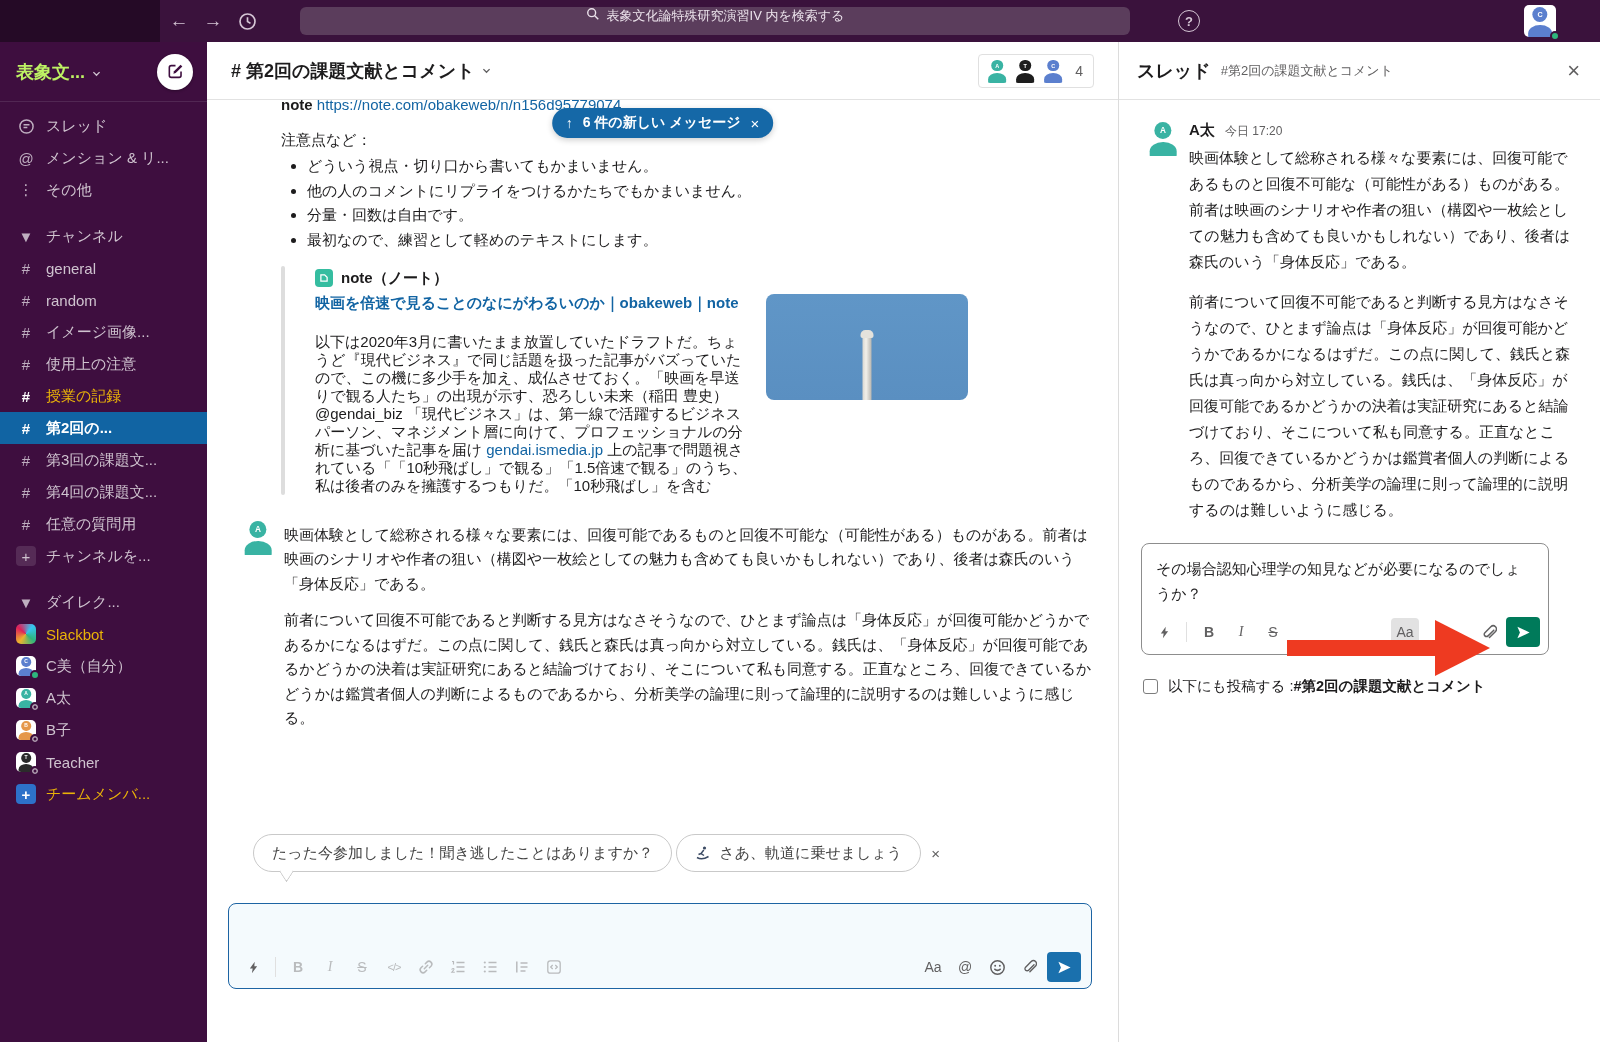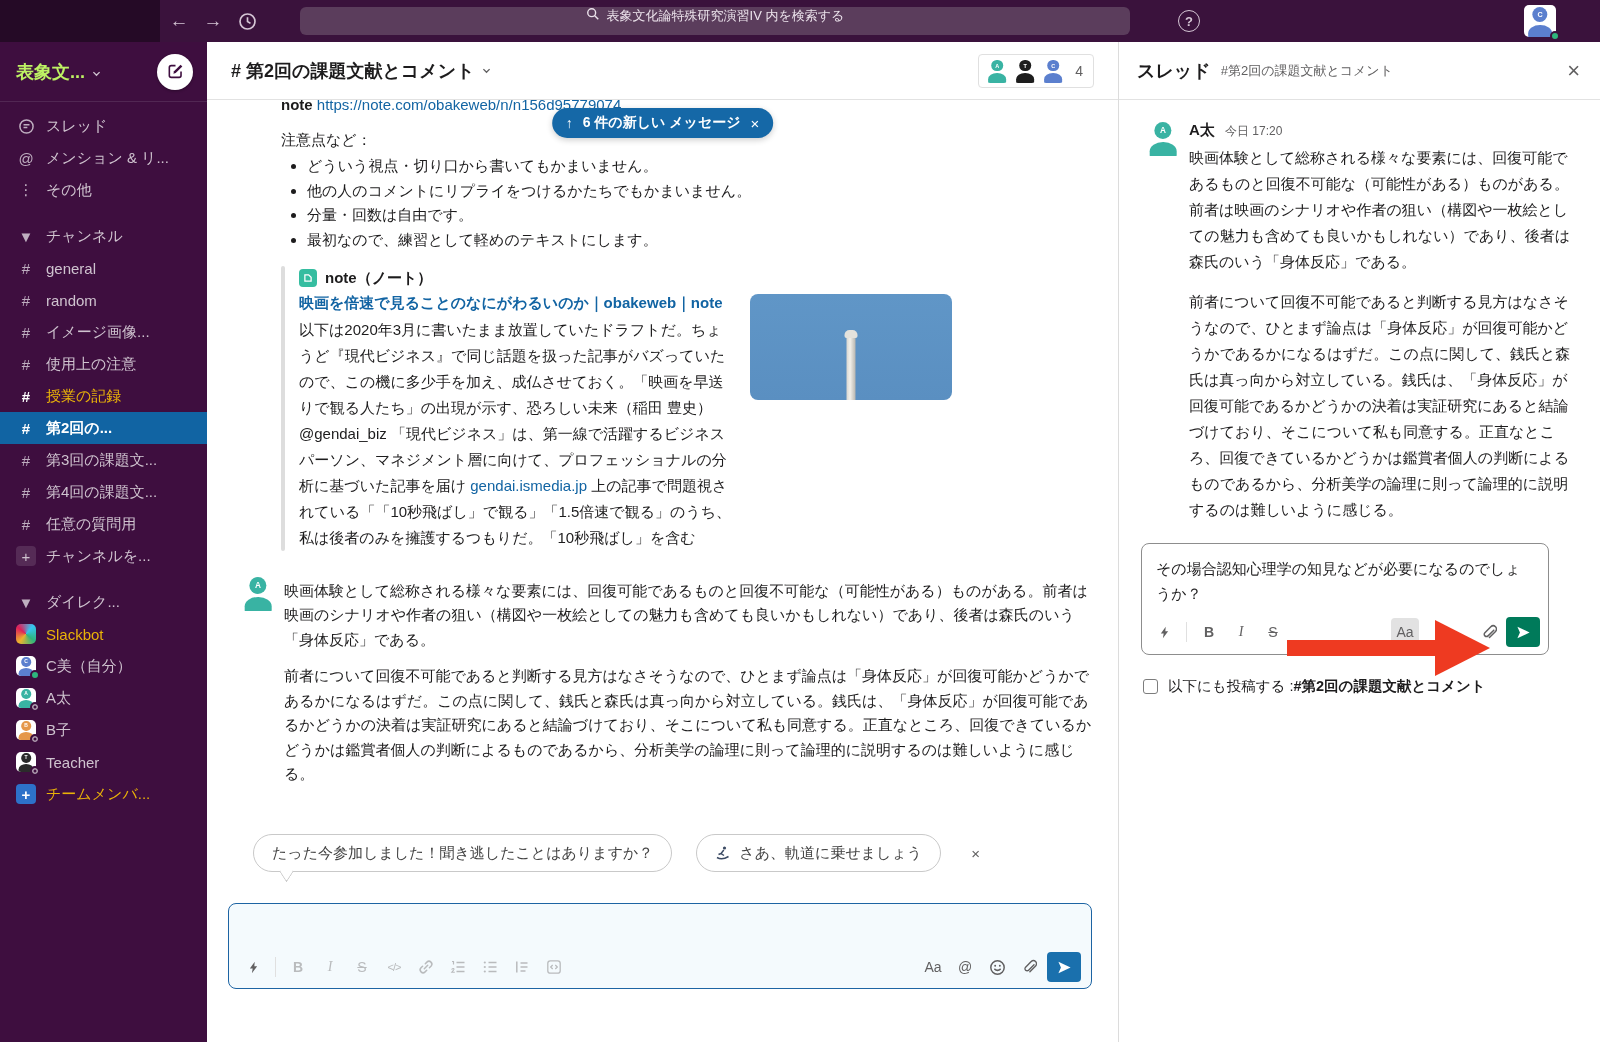--- a/index.html
+++ b/index.html
@@ -61,41 +61,41 @@
   a.lnk { color:#1264a3; text-decoration:none; cursor:pointer; }
   .notes-head { margin-top:12px; line-height:24px; }
   ul.bullets { margin-top:2px; padding-left:26px; }
   ul.bullets li { line-height:24.5px; }
 
   .banner { position:absolute; top:8px; left:50%; transform:translateX(-50%); height:30px; background:#1568a7; border-radius:16px; color:#fff; font-size:14px; font-weight:bold; display:flex; align-items:center; gap:10px; padding:0 14px; box-shadow:0 2px 6px rgba(0,0,0,.2); cursor:pointer; }
   .banner .x { font-weight:normal; font-size:15px; cursor:pointer; }
 
   .card { display:flex; margin-top:14px; }
   .card-bar { width:4px; border-radius:4px; background:#ddd; flex:none; }
-  .card-main { padding-left:14px; }
+  .card-main { padding-left:30px; }
   .card-head { display:flex; align-items:center; gap:8px; line-height:24px; font-size:15px; }
   .note-icon { width:18px; height:18px; border-radius:4px; background:#35bda0; display:flex; align-items:center; justify-content:center; flex:none; }
   .card-head b { font-weight:bold; }
   .card-flex { display:flex; align-items:flex-start; }
   .card-text { width:437px; flex:none; }
   .card-title { display:block; color:#1264a3; font-weight:bold; font-size:15px; line-height:24.5px; margin-top:1px; cursor:pointer; }
-  .card-body { line-height:26px; margin-top:1px; }
+  .card-body { line-height:18px; margin-top:17px; }
   .card-img { width:202px; height:106px; border-radius:8px; margin-left:14px; margin-top:4px; position:relative; overflow:hidden; background:linear-gradient(180deg,#6096c7 0%,#5a8fc1 100%); flex:none; cursor:pointer; }
   .tower { position:absolute; left:50%; transform:translateX(-50%); top:40%; bottom:0; width:9px; background:linear-gradient(90deg,#d8d6d0,#f2f0ea 40%,#b8b6b0); }
   .tower-cap { position:absolute; left:50%; transform:translateX(-50%); top:34%; width:13px; height:8px; border-radius:5px 5px 2px 2px; background:#e4e2dc; }
 
   .msg { display:flex; gap:8px; margin-top:24px; margin-left:-41px; }
   .msg-av { width:36px; height:36px; font-size:15px; flex:none; cursor:pointer; }
   .msg-head { line-height:20px; }
   .msg-author { font-weight:bold; font-size:15px; color:#1d1c1d; cursor:pointer; }
   .msg-time { font-size:12px; color:#616061; margin-left:6px; }
   .msg p { line-height:24.5px; margin-top:4px; }
   .msg p + p { margin-top:12px; }
 
-  .pills { position:absolute; left:46px; top:734px; display:flex; align-items:center; gap:24px; }
+  .pills { position:absolute; left:46px; top:734px; display:flex; align-items:center; gap:4px; }
   .pill { height:38px; border:1px solid #c9c9c9; border-radius:20px; display:flex; align-items:center; gap:8px; padding:0 18px; font-size:15px; color:#424242; background:#fff; cursor:pointer; position:relative; }
   .pill.tail:after { content:""; position:absolute; left:26px; bottom:-7px; width:12px; height:12px; background:#fff; border-right:1px solid #c9c9c9; border-bottom:1px solid #c9c9c9; transform:rotate(45deg) skew(12deg,12deg); border-radius:2px; }
   .pills .dismiss { color:#616061; font-size:15px; cursor:pointer; margin-left:6px; }
 
   .composer { position:absolute; left:21px; right:26px; top:803px; height:86px; border:1px solid #1d64a3; border-radius:8px; background:#f4fafd; overflow:hidden; }
   .composer .ph { padding:12px 14px 0; font-size:15px; color:#1264a3; cursor:text; }
   .ctb { position:absolute; left:0; right:0; bottom:0; height:42px; display:flex; align-items:center; padding:0 10px; gap:4px; }
   .tbi { width:28px; height:28px; display:flex; align-items:center; justify-content:center; font-size:14px; color:#b9bbbd; border-radius:4px; cursor:pointer; flex:none; }
   .tbi.dk { color:#616061; }
   .tbi.it { font-style:italic; font-family:"Liberation Serif","DejaVu Serif",serif; }

